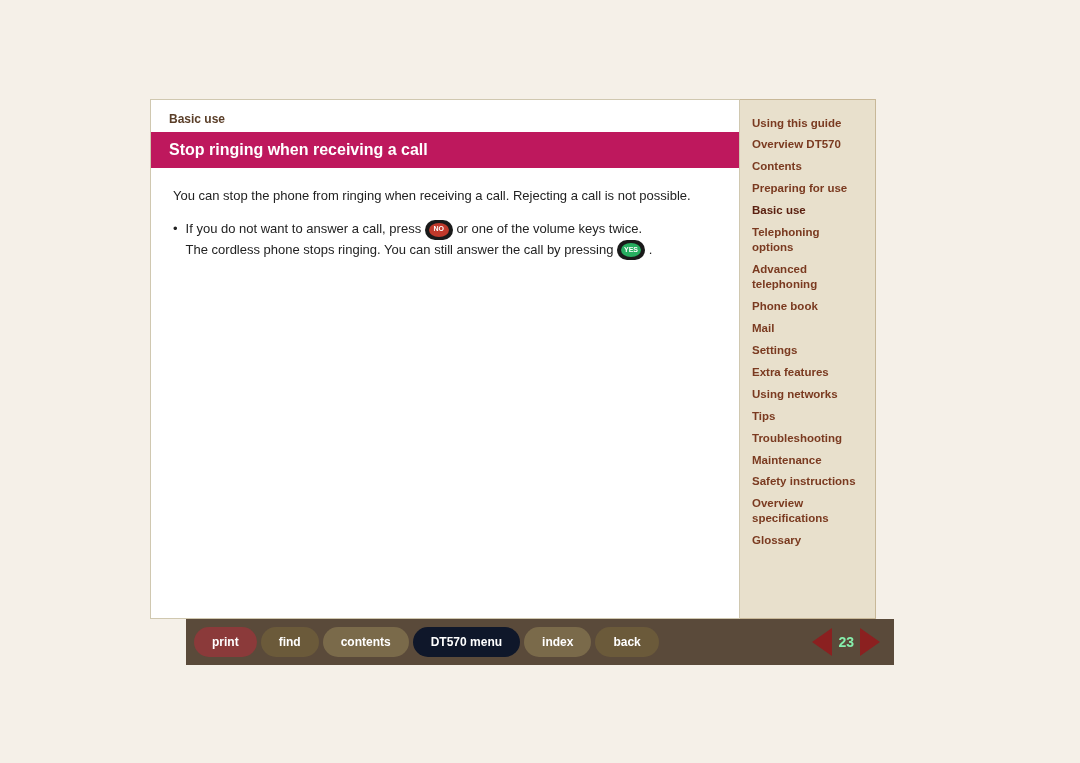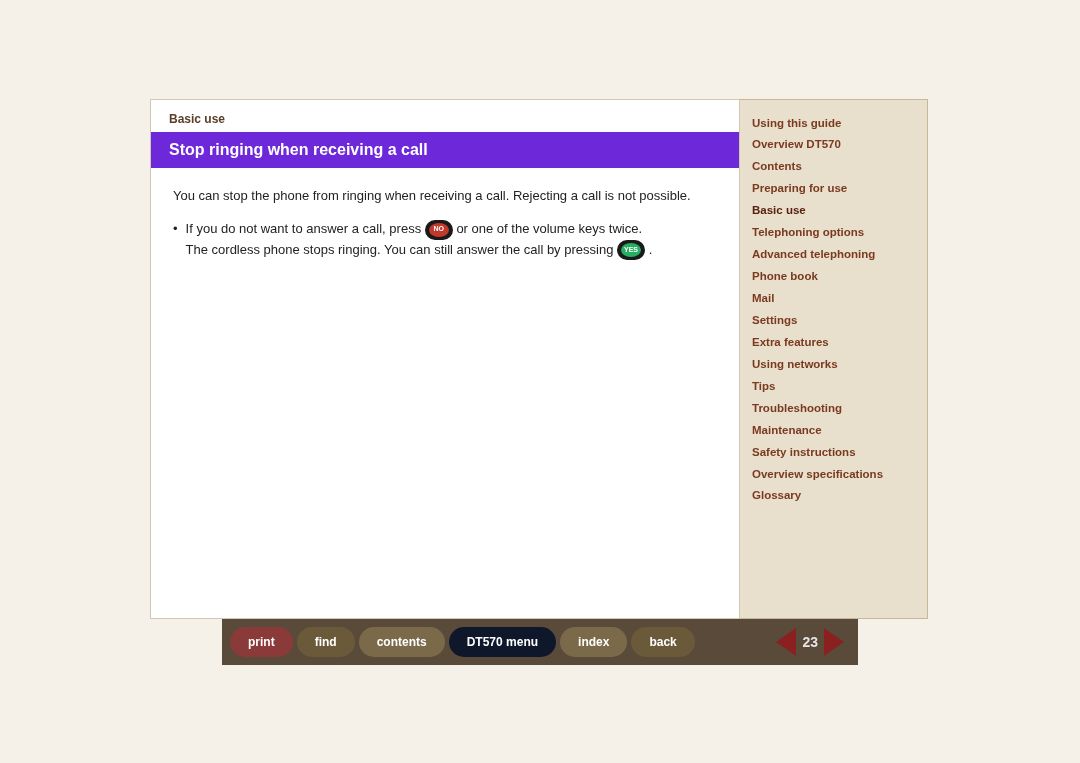--- a/index.html
+++ b/index.html
@@ -39,21 +39,21 @@
     }
 
     .breadcrumb {
       padding: 12px 18px 6px 18px;
       font-size: 12px;
       font-weight: bold;
       color: #5a3e28;
     }
 
     .section-title {
-      background: #6d28d9;
+      background: #be185d;
       color: #ffffff;
       font-size: 16px;
       font-weight: bold;
       padding: 9px 18px;
       margin: 0 0 0 0;
     }
 
     .content-body {
       padding: 18px 22px;
       flex: 1;
@@ -129,21 +129,21 @@
     }
 
     .btn-label {
       font-size: 7px;
       color: white;
       font-weight: bold;
     }
 
     
     .sidebar {
-      width: 188px;
+      width: 136px;
       background: #e8e0cc;
       border: 1px solid #c8b898;
       border-left: none;
       padding: 14px 12px;
       display: flex;
       flex-direction: column;
       gap: 3px;
     }
 
     .sidebar-item {
@@ -154,21 +154,21 @@
       padding: 2px 0;
       line-height: 1.3;
     }
 
     .sidebar-item.active {
       color: #5a2010;
     }
 
     
     .toolbar {
-      width: 636px;
+      width: 708px;
       background: #5a4a3a;
       height: 46px;
       display: flex;
       align-items: center;
       justify-content: space-between;
       margin-top: 0;
     }
 
     .toolbar-buttons {
       display: flex;
@@ -219,21 +219,21 @@
       height: 0;
       border-top: 14px solid transparent;
       border-bottom: 14px solid transparent;
       border-left: 20px solid #8b2020;
       cursor: pointer;
     }
 
     .page-number {
       font-size: 14px;
       font-weight: bold;
-      color: #e5e5e5;
+      color: #86efac;
     }
   </style>
 </head>
 <body>
 
 <div class="page-wrapper">
   <div class="main-container">
 
     <div class="content-area">
       <div class="breadcrumb">Basic use</div>

